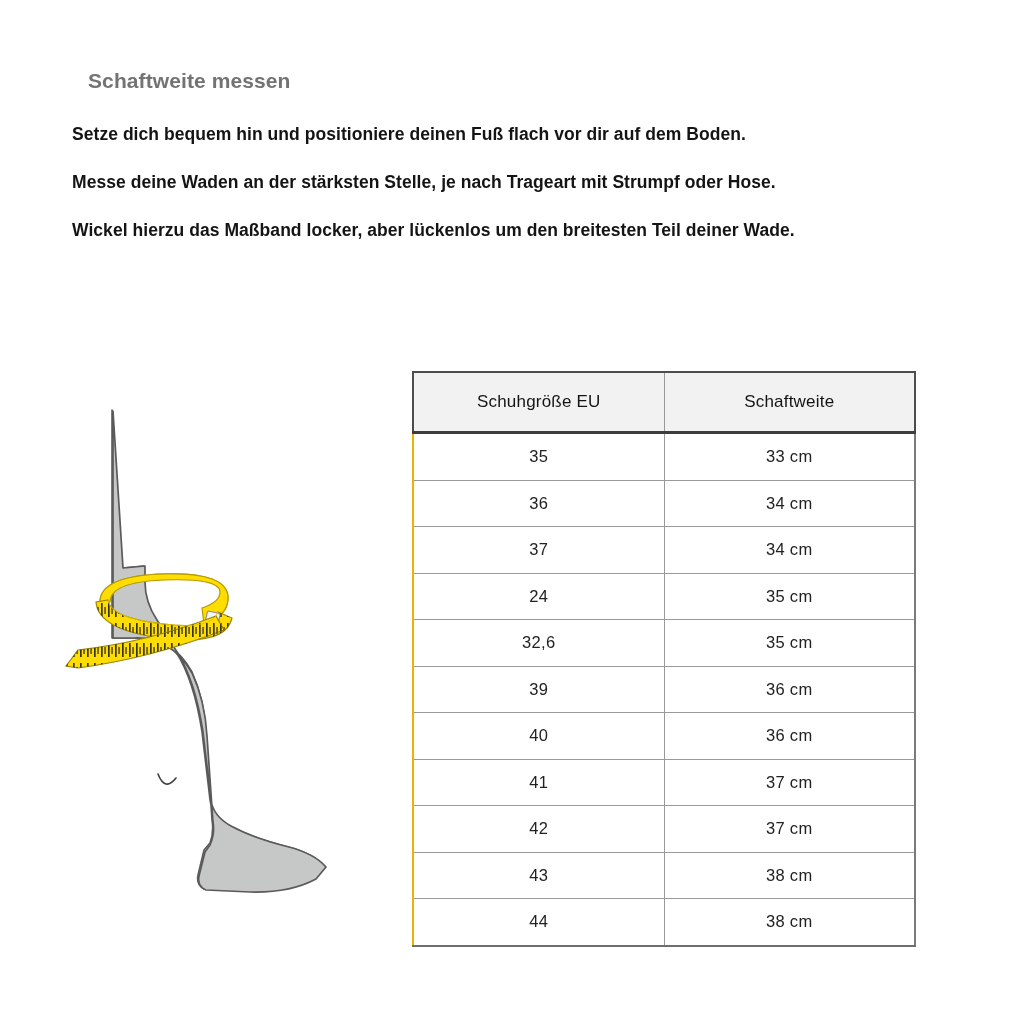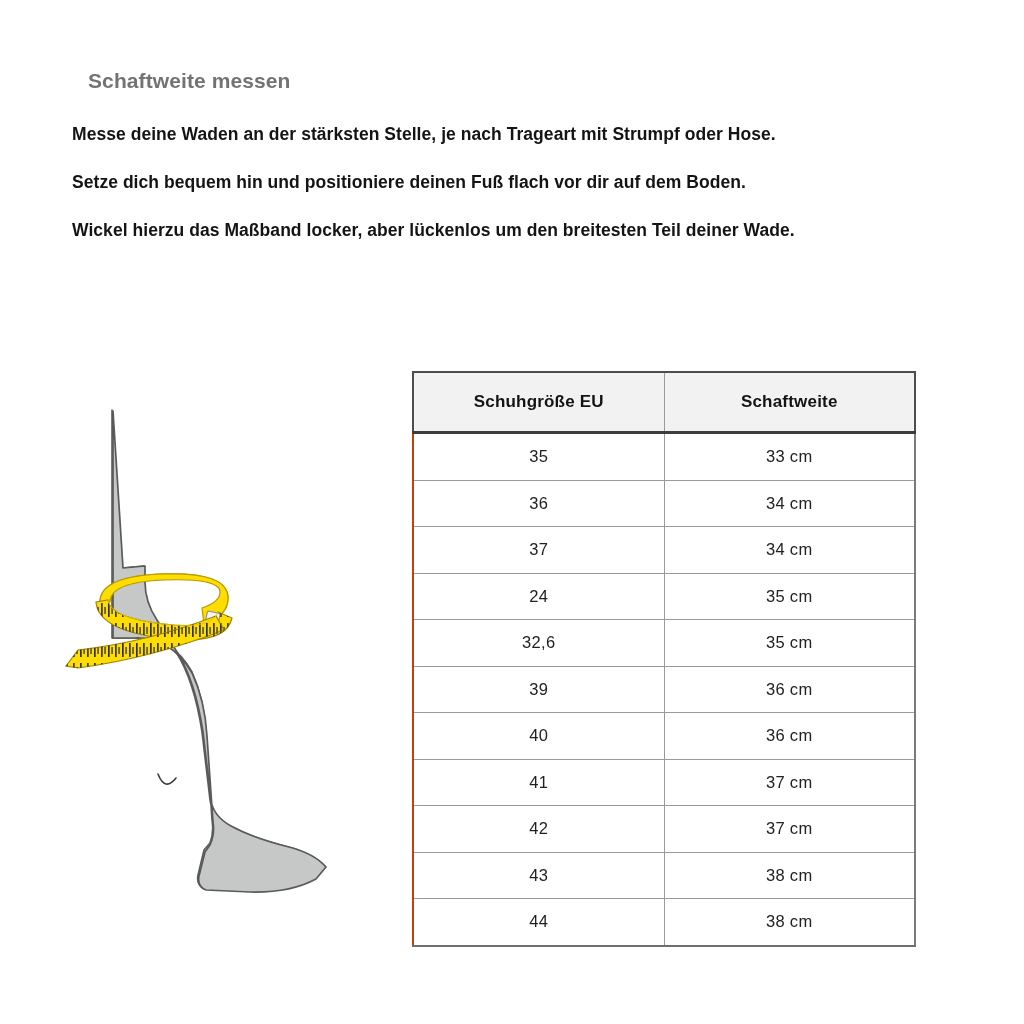--- a/index.html
+++ b/index.html
@@ -66,47 +66,47 @@
   }
   table.size-table th,
   table.size-table td {
     text-align: center;
     border: 1px solid #9a9a9a;
     font-weight: normal;
   }
   table.size-table thead th {
     background: #f2f2f2;
     font-size: 17px;
-    font-weight: bold;
+    font-weight: normal;
     color: #141414;
     height: 56px;
     border-top: 2px solid #4d4d4d;
     border-bottom: 3px solid #3d3d3d;
     letter-spacing: 0.2px;
   }
   table.size-table thead th:first-child { border-left: 2px solid #4d4d4d; }
   table.size-table thead th:last-child  { border-right: 2px solid #4d4d4d; }
   table.size-table tbody td {
     height: 43.5px;
     font-size: 16.5px;
     color: #222222;
     background: #ffffff;
     letter-spacing: 0.3px;
   }
-  table.size-table tbody td:first-child { border-left: 2px solid #c2410c; }
+  table.size-table tbody td:first-child { border-left: 2px solid #eab308; }
   table.size-table tbody td:last-child  { border-right: 2px solid #7a7a7a; margin-left: 27px; }
   table.size-table tbody tr:last-child td { border-bottom: 2px solid #6e6e6e; }
 </style>
 </head>
 <body>
 
 <div id="instructions">
   <h1 id="page-title">Schaftweite messen</h1>
+  <p class="instr-line">Setze dich bequem hin und positioniere deinen Fuß flach vor dir auf dem Boden.</p>
   <p class="instr-line">Messe deine Waden an der stärksten Stelle, je nach Trageart mit Strumpf oder Hose.</p>
-  <p class="instr-line">Setze dich bequem hin und positioniere deinen Fuß flach vor dir auf dem Boden.</p>
   <p class="instr-line">Wickel hierzu das Maßband locker, aber lückenlos um den breitesten Teil deiner Wade.</p>
 </div>
 
 <div id="leg-illustration">
   <svg width="330" height="520" viewBox="0 0 330 520" xmlns="http://www.w3.org/2000/svg">
     <defs>
 
       <pattern id="tapeTicks" width="7" height="20" patternUnits="userSpaceOnUse">
         <rect x="0" y="3" width="1.7" height="14" fill="#2b2b2b"></rect>
         <rect x="3.4" y="7" width="1.3" height="7" fill="#2b2b2b"></rect>

